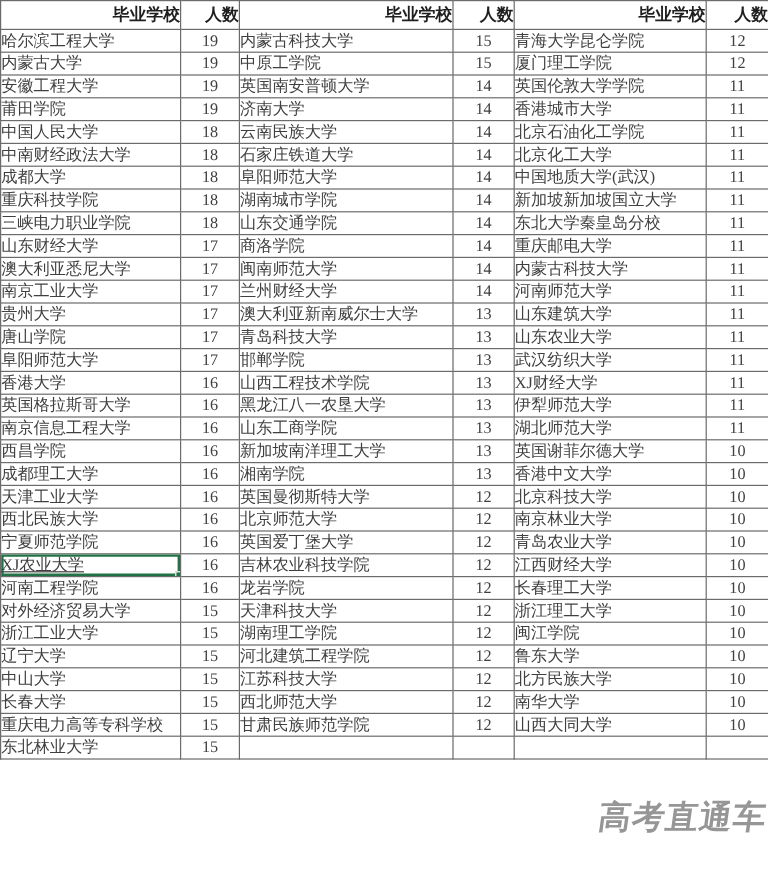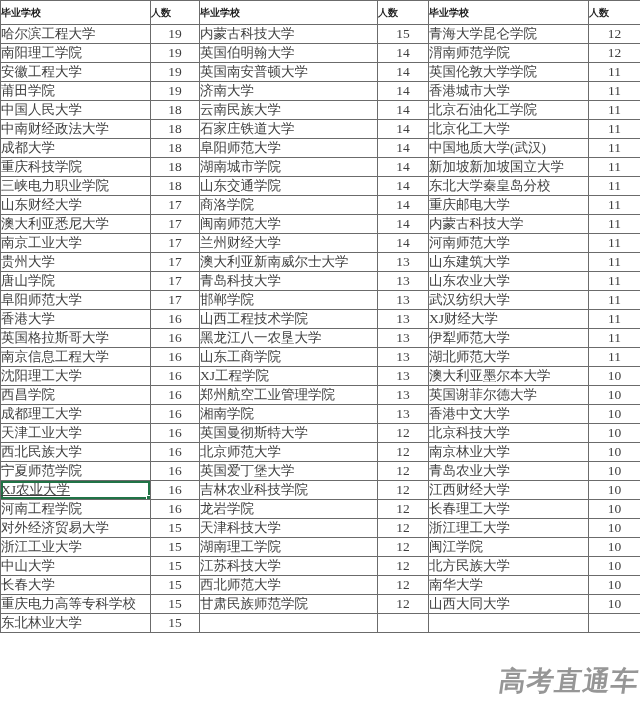--- a/index.html
+++ b/index.html
@@ -22,24 +22,24 @@
   }
   table.grid th, table.grid td {
     border: 1px solid #6b6b6b;
     overflow: hidden;
     white-space: nowrap;
     box-sizing: border-box;
     padding: 0;
   }
   table.grid tr.header-row th {
     height: 24px;
-    font-size: 10px;
+    font-size: 14px;
     font-weight: bold;
     color: #1f1f1f;
-    text-align: left;
+    text-align: right;
     vertical-align: middle;
   }
   table.grid tr.data-row td {
     height: 19px;
     font-size: 13.5px;
     color: #3f3f3f;
     vertical-align: middle;
   }
   td.school {
     text-align: left;
@@ -105,25 +105,25 @@
     <tbody>
         <tr class="data-row">
           <td class="school">哈尔滨工程大学</td>
           <td class="count">19</td>
           <td class="school">内蒙古科技大学</td>
           <td class="count">15</td>
           <td class="school">青海大学昆仑学院</td>
           <td class="count">12</td>
         </tr>
         <tr class="data-row">
-          <td class="school">南阳理工学院</td>
+          <td class="school">内蒙古大学</td>
           <td class="count">19</td>
-          <td class="school">英国伯明翰大学</td>
-          <td class="count">14</td>
-          <td class="school">渭南师范学院</td>
+          <td class="school">中原工学院</td>
+          <td class="count">15</td>
+          <td class="school">厦门理工学院</td>
           <td class="count">12</td>
         </tr>
         <tr class="data-row">
           <td class="school">安徽工程大学</td>
           <td class="count">19</td>
           <td class="school">英国南安普顿大学</td>
           <td class="count">14</td>
           <td class="school">英国伦敦大学学院</td>
           <td class="count">11</td>
         </tr>
@@ -241,31 +241,23 @@
         </tr>
         <tr class="data-row">
           <td class="school">南京信息工程大学</td>
           <td class="count">16</td>
           <td class="school">山东工商学院</td>
           <td class="count">13</td>
           <td class="school">湖北师范大学</td>
           <td class="count">11</td>
         </tr>
         <tr class="data-row">
-          <td class="school">沈阳理工大学</td>
-          <td class="count">16</td>
-          <td class="school">XJ工程学院</td>
-          <td class="count">13</td>
-          <td class="school">澳大利亚墨尔本大学</td>
-          <td class="count">10</td>
-        </tr>
-        <tr class="data-row">
           <td class="school">西昌学院</td>
           <td class="count">16</td>
-          <td class="school">郑州航空工业管理学院</td>
+          <td class="school">新加坡南洋理工大学</td>
           <td class="count">13</td>
           <td class="school">英国谢菲尔德大学</td>
           <td class="count">10</td>
         </tr>
         <tr class="data-row">
           <td class="school">成都理工大学</td>
           <td class="count">16</td>
           <td class="school">湘南学院</td>
           <td class="count">13</td>
           <td class="school">香港中文大学</td>
@@ -318,20 +310,28 @@
           <td class="count">12</td>
           <td class="school">浙江理工大学</td>
           <td class="count">10</td>
         </tr>
         <tr class="data-row">
           <td class="school">浙江工业大学</td>
           <td class="count">15</td>
           <td class="school">湖南理工学院</td>
           <td class="count">12</td>
           <td class="school">闽江学院</td>
+          <td class="count">10</td>
+        </tr>
+        <tr class="data-row">
+          <td class="school">辽宁大学</td>
+          <td class="count">15</td>
+          <td class="school">河北建筑工程学院</td>
+          <td class="count">12</td>
+          <td class="school">鲁东大学</td>
           <td class="count">10</td>
         </tr>
         <tr class="data-row">
           <td class="school">中山大学</td>
           <td class="count">15</td>
           <td class="school">江苏科技大学</td>
           <td class="count">12</td>
           <td class="school">北方民族大学</td>
           <td class="count">10</td>
         </tr>

